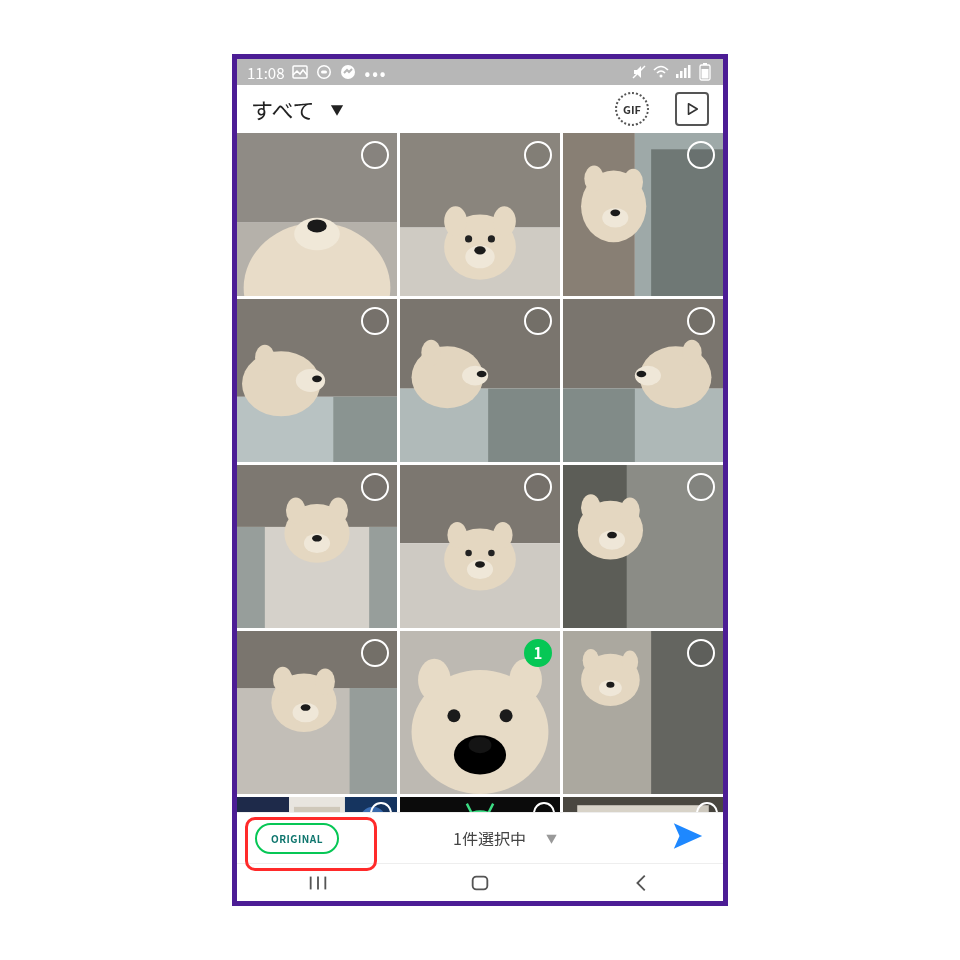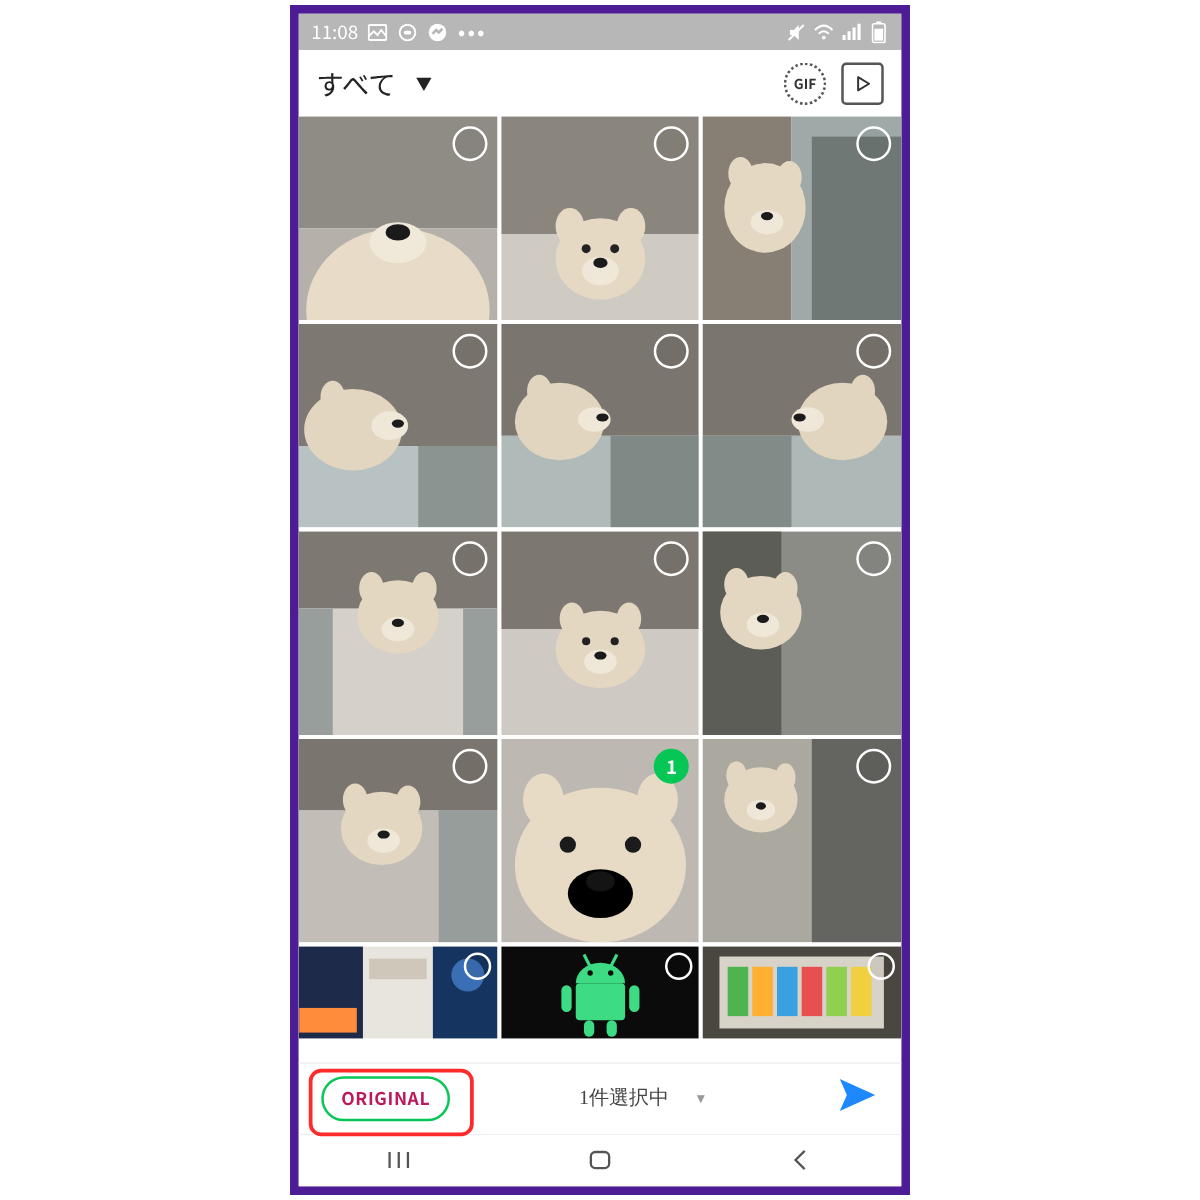--- a/index.html
+++ b/index.html
@@ -3,22 +3,22 @@
 <meta charset="utf-8">
 <style>
   * { box-sizing: border-box; margin: 0; padding: 0; }
   body {
     width: 960px; height: 960px;
     background: #fff;
     font-family: -apple-system, "Hiragino Sans", "Noto Sans JP", sans-serif;
     display: flex; align-items: center; justify-content: center;
   }
   .phone {
-    width: 496px; height: 952px;
-    border: 7px solid #4c1d95;
+    width: 496px; height: 852px;
+    border: 5px solid #4c1d95;
     background: #fff;
     display: flex; flex-direction: column;
     position: relative;
     justify-content: space-between;
   }
   
   .status-bar {
     height: 32px; background: #b7b7b7; color: #fff;
     display: flex; align-items: center; justify-content: space-between;
     padding: 0 10px; font-size: 15px;
@@ -28,21 +28,21 @@
   .tray-icon { width: 16px; height: 16px; display: inline-flex; align-items: center; justify-content: center; }
   .tray-dots { letter-spacing: 2px; font-weight: bold; }
   
   .app-bar {
     height: 58px; background: #fff;
     display: flex; align-items: center; justify-content: space-between;
     padding: 0 14px;
   }
   .album-btn { display: flex; align-items: center; gap: 16px; font-size: 22px; color: #222; }
   .caret-down { font-size: 13px; }
-  .app-bar-right { display: flex; align-items: center; gap: 12px; }
+  .app-bar-right { display: flex; align-items: center; gap: 26px; }
   .gif-btn {
     width: 34px; height: 34px; border: 2px dotted #555; border-radius: 50%;
     display: flex; align-items: center; justify-content: center;
     font-size: 11px; font-weight: bold; color: #333;
   }
   .slideshow-btn {
     width: 34px; height: 34px; border: 2px solid #555; border-radius: 4px;
     display: flex; align-items: center; justify-content: center;
   }
   
@@ -69,32 +69,32 @@
   }
   .tile.short { height: 74px; }
   
   .bottom-bar {
     height: 62px; background: #fff; border-top: 1px solid #eee;
     display: flex; align-items: center; justify-content: space-between;
     padding: 0 18px;
     position: relative;
   }
   .original-pill {
-    border: 2px solid #06c755; color: #be185d;
+    border: 2px solid #06c755; color: #0f766e;
     padding: 6px 14px; border-radius: 20px;
-    font-size: 14px; font-weight: bold; letter-spacing: 0.5px;
+    font-size: 10px; font-weight: bold; letter-spacing: 0.5px;
     background: #fff;
   }
   .highlight-box {
     position: absolute; left: 8px; top: 4px;
     width: 132px; height: 54px;
     border: 3px solid #ff2a2a; border-radius: 10px;
     pointer-events: none;
   }
-  .selection-count { display: flex; align-items: center; gap: 20px; font-size: 16px; color: #444; font-family: Liberation Serif, serif; }
+  .selection-count { display: flex; align-items: center; gap: 20px; font-size: 16px; color: #444; }
   .send-btn { color: #1e88ff; }
   
   .nav-bar {
     height: 46px; background: #fff; border-top: 1px solid #eee;
     display: flex; align-items: center; justify-content: space-around;
     color: #555;
   }
   .nav-btn { width: 60px; display: flex; align-items: center; justify-content: center; }
 </style>
 </head>

